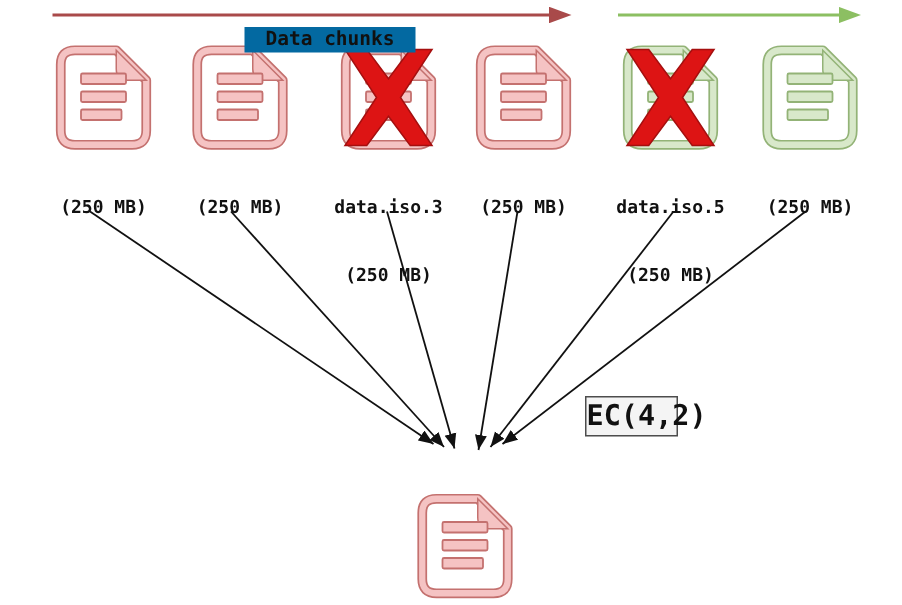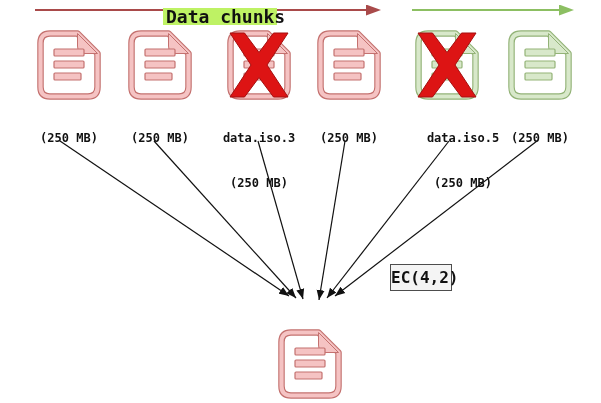--- a/index.html
+++ b/index.html
@@ -1,24 +1,24 @@
 <!DOCTYPE html>
 <html><head>
 <meta charset="utf-8">
 <style>
   html,body{margin:0;padding:0}
   body{background:#ffffff;font-family:"DejaVu Sans Mono","Liberation Mono",monospace;}
   .canvas{position:relative;width:601px;height:403px;background:#ffffff;overflow:hidden}
   .layer{position:absolute;left:0;top:0}
   .label{position:absolute;font-weight:bold;color:#111111;text-align:center;white-space:pre}
-  .hdr-label{top:8px;height:17px;line-height:17px;font-size:18px;background:#bef264;padding:0 3px}
+  .hdr-label{top:18px;height:17px;line-height:17px;font-size:13px;background:#0369a1;padding:0 3px}
   .chunk-label{top:101px;width:110px;font-size:12px;line-height:15px}
   .out-label{top:306px;left:211px;width:200px;font-size:13px}
   .ec-box{position:absolute;left:390px;top:264px;width:60px;height:25px;line-height:25px;
-          text-align:center;font-size:16px;font-weight:bold;color:#111;
+          text-align:center;font-size:19px;font-weight:bold;color:#111;
           background:#f4f4f4;border:1px solid #4d4d4d}
 </style>
 </head>
 <body>
 
 <div class="canvas">
 
   <svg class="layer" width="601" height="403" viewBox="0 0 601 403" xmlns="http://www.w3.org/2000/svg">
     <defs>
       <marker id="ah-red" markerUnits="userSpaceOnUse" markerWidth="15" markerHeight="11" refX="3" refY="5.5" orient="auto">
@@ -85,21 +85,21 @@
   <div class="label chunk-label" style="left:105px">
     <div>(250 MB)</div>
   </div>
   <div class="label chunk-label" style="left:204px">
     <div>data.iso.3</div>
     <div>(250 MB)</div>
   </div>
   <div class="label chunk-label" style="left:294px">
     <div>(250 MB)</div>
   </div>
-  <div class="label chunk-label" style="left:408px">
+  <div class="label chunk-label" style="left:392px">
     <div>data.iso.5</div>
     <div>(250 MB)</div>
   </div>
   <div class="label chunk-label" style="left:485px">
     <div>(250 MB)</div>
   </div>
 
   <div class="ec-box">EC(4,2)</div>
 
 

